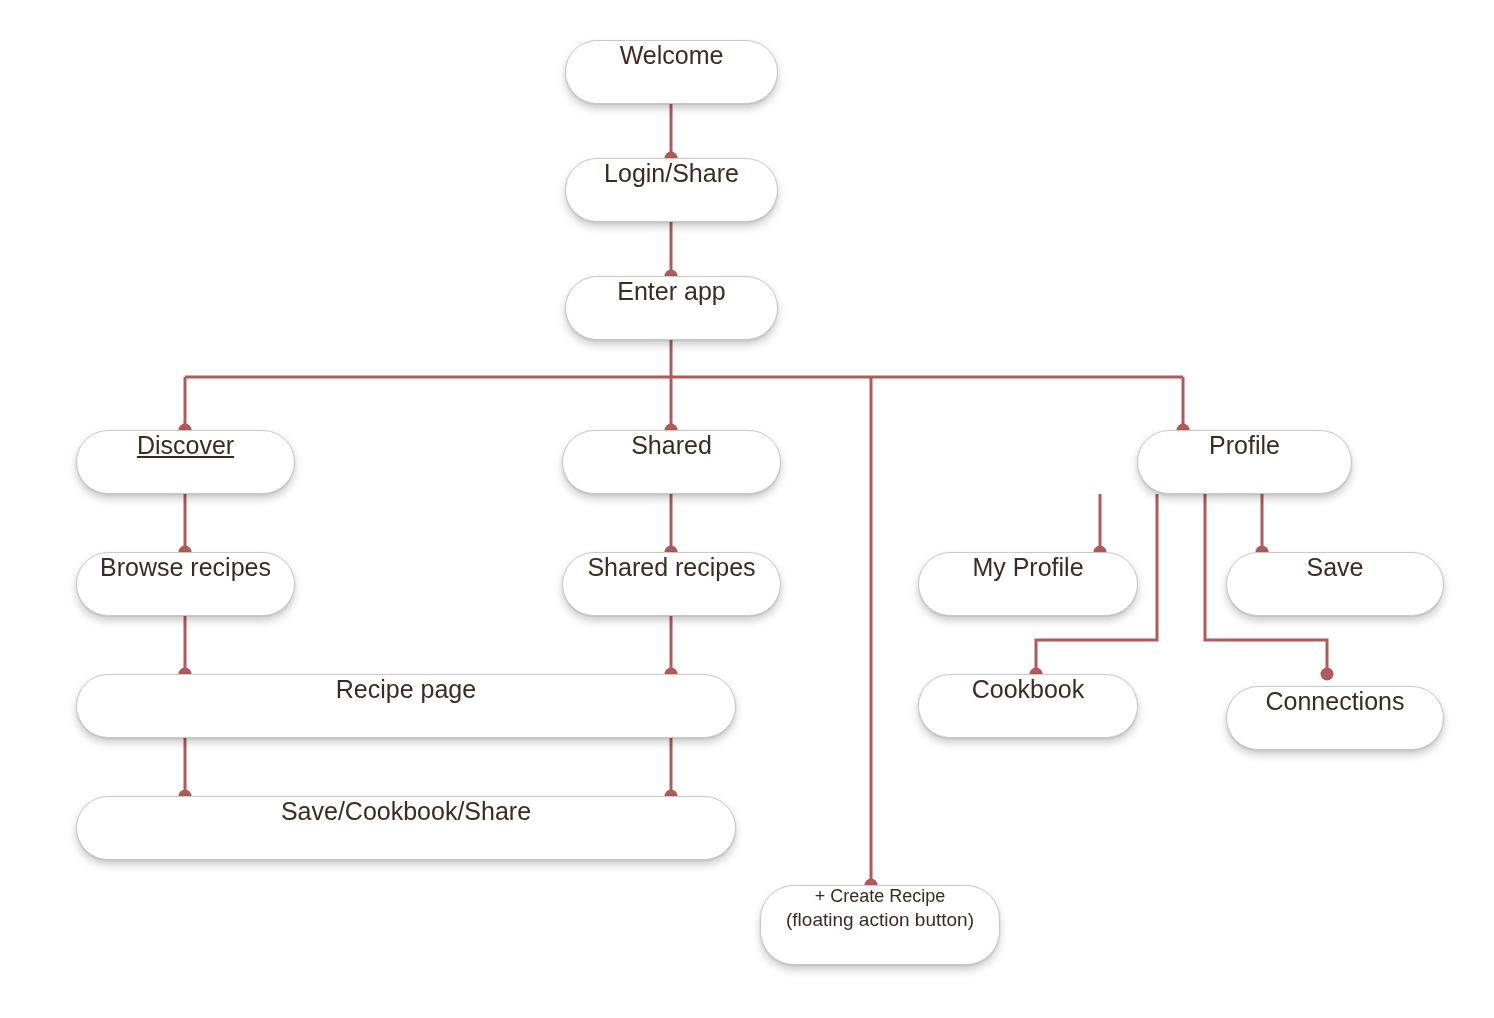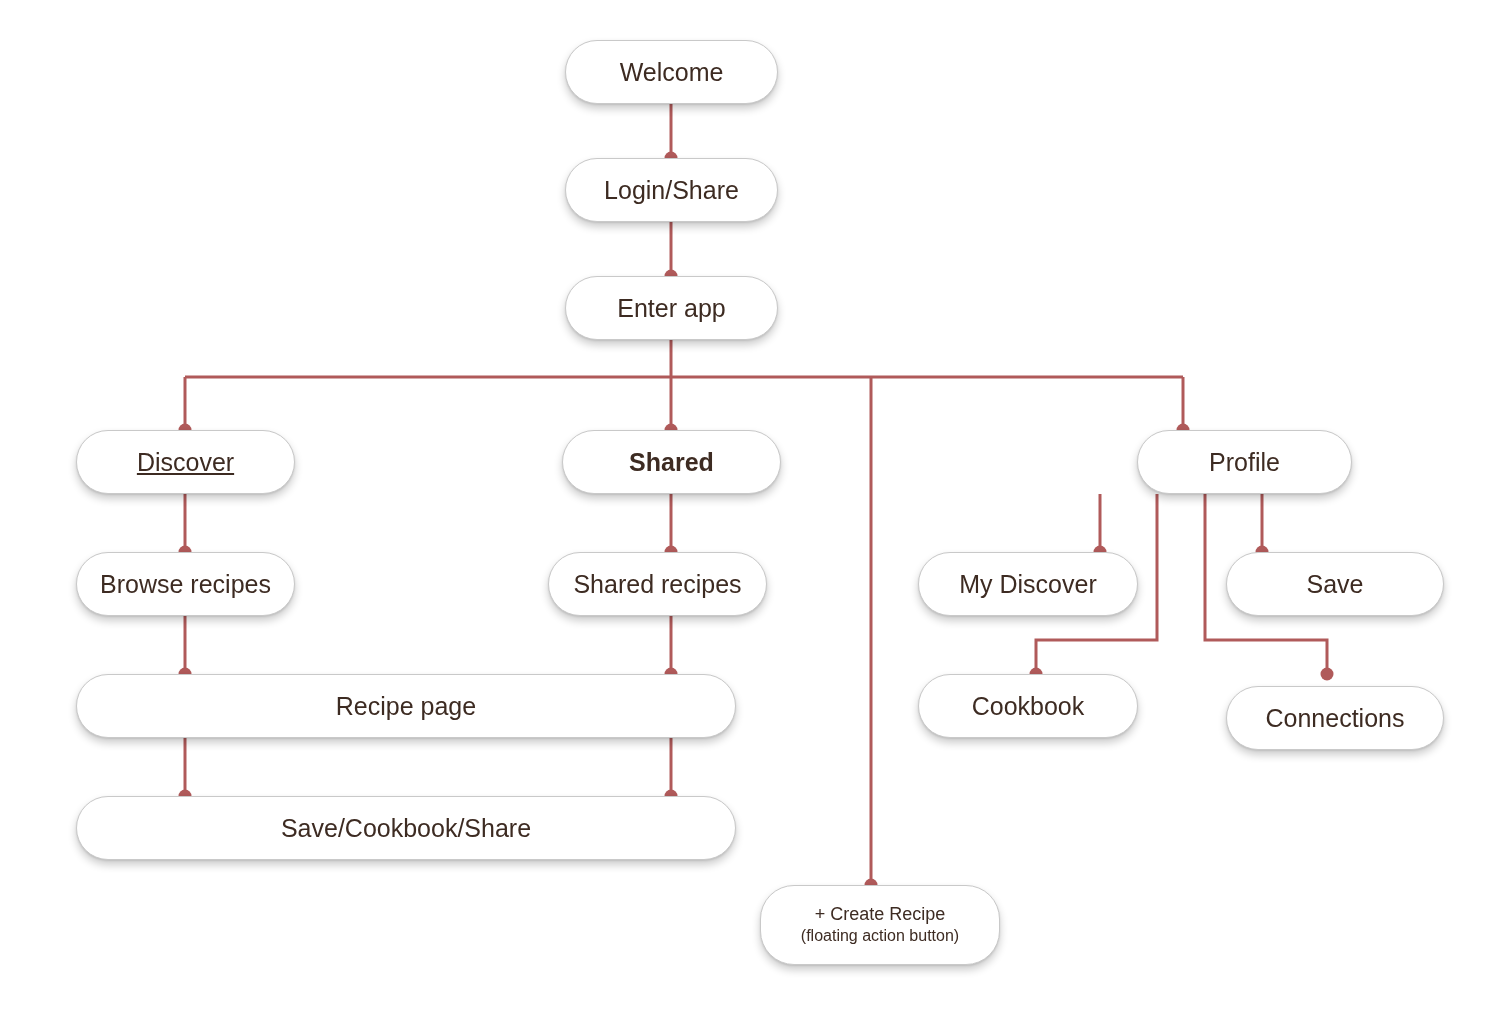--- a/index.html
+++ b/index.html
@@ -27,33 +27,32 @@
   .node {
     position: absolute;
     box-sizing: border-box;
     background: #ffffff;
     border: 1px solid #c9c9c9;
     border-radius: 34px;
     box-shadow: 0 5px 9px rgba(0,0,0,0.20), 0 1px 2px rgba(0,0,0,0.10);
     display: flex;
     flex-direction: column;
     align-items: center;
-    justify-content: center;
     color: #3d2b22;
     text-align: center;
     line-height: 1.15;
     z-index: 2;
   }
   .node-label {
     font-size: 25px;
     color: #3d2b22;
     white-space: nowrap;
   }
   .node-sublabel {
-    font-size: 16px;
+    font-size: 19px;
     color: #3d2b22;
     white-space: nowrap;
     margin-top: 2px;
   }
   .node.two-line .node-label { font-size: 18px; }
 </style>
 </head>
 <body>
 
 <div id="canvas">
@@ -98,34 +97,34 @@
       </div>
       <div class="node" style="left: 565px; top: 158px; width: 213px; height: 64px;">
         <div class="node-label">Login/Share</div>
       </div>
       <div class="node" style="left: 565px; top: 276px; width: 213px; height: 64px;">
         <div class="node-label">Enter app</div>
       </div>
       <div class="node" style="left: 76px; top: 430px; width: 219px; height: 64px; text-decoration: underline;">
         <div class="node-label">Discover</div>
       </div>
-      <div class="node" style="left: 562px; top: 430px; width: 219px; height: 64px; font-weight: bold;">
+      <div class="node" style="left: 562px; top: 430px; width: 219px; height: 64px;">
         <div class="node-label">Shared</div>
       </div>
       <div class="node" style="left: 1137px; top: 430px; width: 215px; height: 64px;">
         <div class="node-label">Profile</div>
       </div>
       <div class="node" style="left: 76px; top: 552px; width: 219px; height: 64px;">
         <div class="node-label">Browse recipes</div>
       </div>
-      <div class="node" style="left: 548px; top: 552px; width: 219px; height: 64px;">
+      <div class="node" style="left: 562px; top: 552px; width: 219px; height: 64px;">
         <div class="node-label">Shared recipes</div>
       </div>
       <div class="node" style="left: 918px; top: 552px; width: 220px; height: 64px;">
-        <div class="node-label">My Discover</div>
+        <div class="node-label">My Profile</div>
       </div>
       <div class="node" style="left: 1226px; top: 552px; width: 218px; height: 64px;">
         <div class="node-label">Save</div>
       </div>
       <div class="node" style="left: 76px; top: 674px; width: 660px; height: 64px;">
         <div class="node-label">Recipe page</div>
       </div>
       <div class="node" style="left: 918px; top: 674px; width: 220px; height: 64px;">
         <div class="node-label">Cookbook</div>
       </div>

